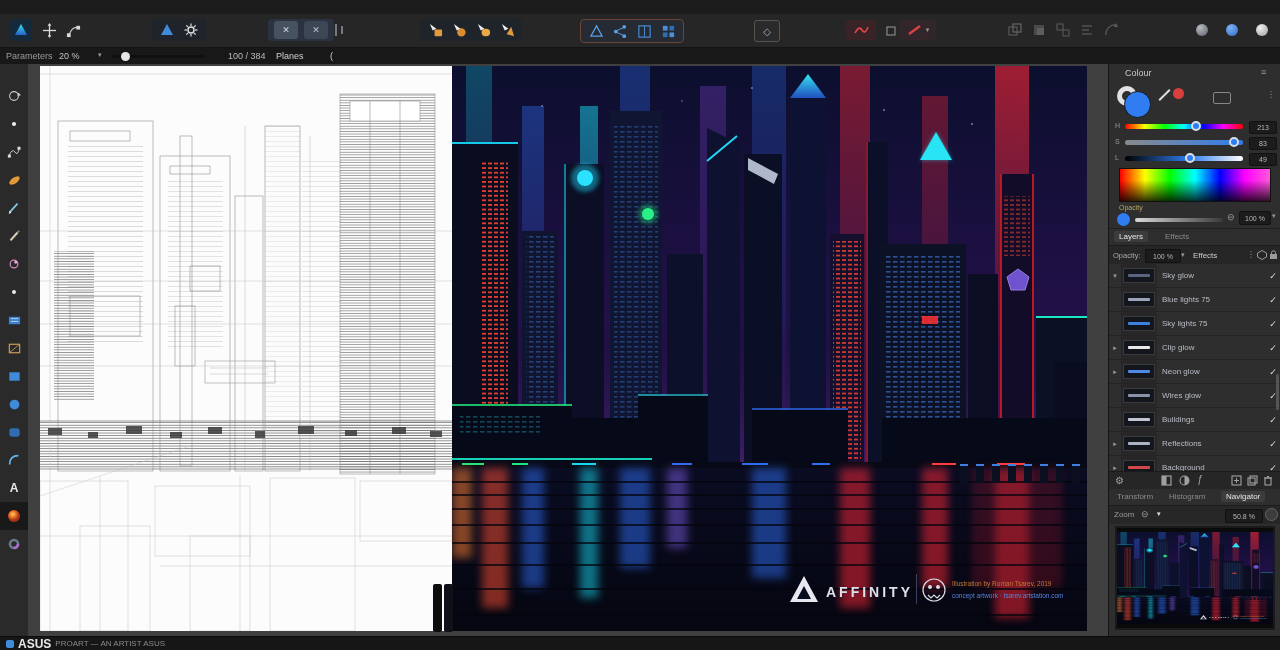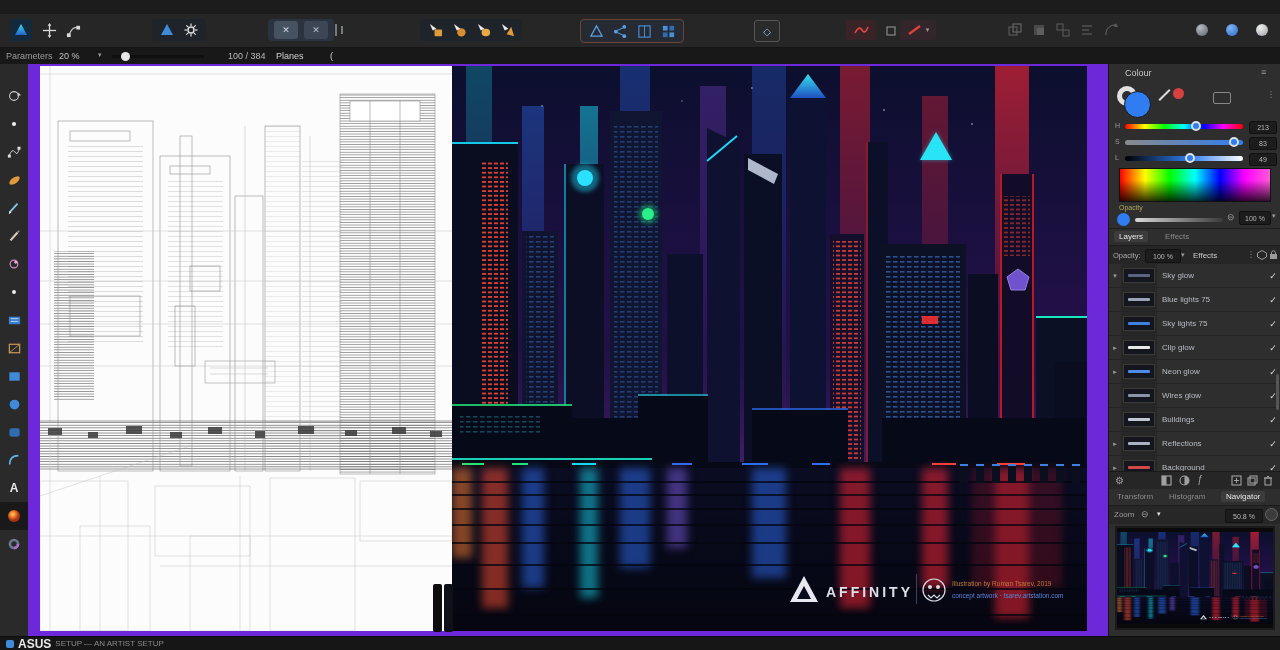--- a/index.html
+++ b/index.html
@@ -20,21 +20,21 @@
   #contextbar{left:0;top:48px;width:1280px;height:16px;background:#181818;border-bottom:1px solid #0e0e0e;
               font-size:9px;color:#9a9a9a;}
   .ctx{position:absolute;top:3px;}
   #ctx-track{position:absolute;left:112px;top:7px;width:92px;height:3px;background:#0f0f0f;border-radius:2px;}
   #ctx-knob{position:absolute;left:10%;top:-3px;width:9px;height:9px;border-radius:50%;background:#e8e8e8;}
   
   #toolstrip{left:0;top:64px;width:28px;height:586px;background:#2a2a2a;border-right:1px solid #141414;}
   .tool{width:28px;height:28px;display:flex;align-items:center;justify-content:center;}
   .tool.sel{background:#191919;}
   
-  #canvas{left:28px;top:64px;width:1080px;height:572px;background:#6d28d9;}
+  #canvas{left:28px;top:64px;width:1080px;height:572px;background:#404040;}
   #wireframe{position:absolute;left:12px;top:2px;width:412px;height:565px;background:#fcfcfc;}
   #artboard{position:absolute;left:424px;top:2px;width:635px;height:565px;}
   .vtab{position:absolute;width:9px;height:48px;background:#0d0d0d;border-radius:2px;}
   
   #panel{left:1108px;top:64px;width:172px;height:572px;background:#2e2e2e;border-left:1px solid #151515;font-size:8px;}
   .ptitle{font-size:9px;color:#c8c8c8;}
   .vbox{background:#1c1c1c;border:1px solid #111;border-radius:2px;color:#b8b8b8;font-size:7px;
         display:flex;align-items:center;justify-content:center;}
   .slider-track{position:absolute;height:5px;border-radius:3px;}
   .slider-knob{position:absolute;top:-3px;width:10px;height:10px;border-radius:50%;
@@ -851,16 +851,16 @@
     <div class="abs" style="left:6px;top:462px;width:160px;height:104px;background:#0a0a0a;border:2px solid #1a1a1a;box-sizing:border-box;display:flex;align-items:center;">
       <svg width="156" height="92" viewBox="0 0 635 565" preserveAspectRatio="none">
           <use href="#artG"></use>
         </svg>
     </div>
   </div>
 
   <div class="abs" id="statusbar">
     <span style="width:8px;height:8px;border-radius:2px;background:#3f8ad9;display:inline-block;"></span>
     <b>ASUS</b>
-    <span>SETUP — AN ARTIST SETUP</span>
+    <span>PROART — AN ARTIST ASUS</span>
   </div>
 
 </div>
 
 </body></html>

